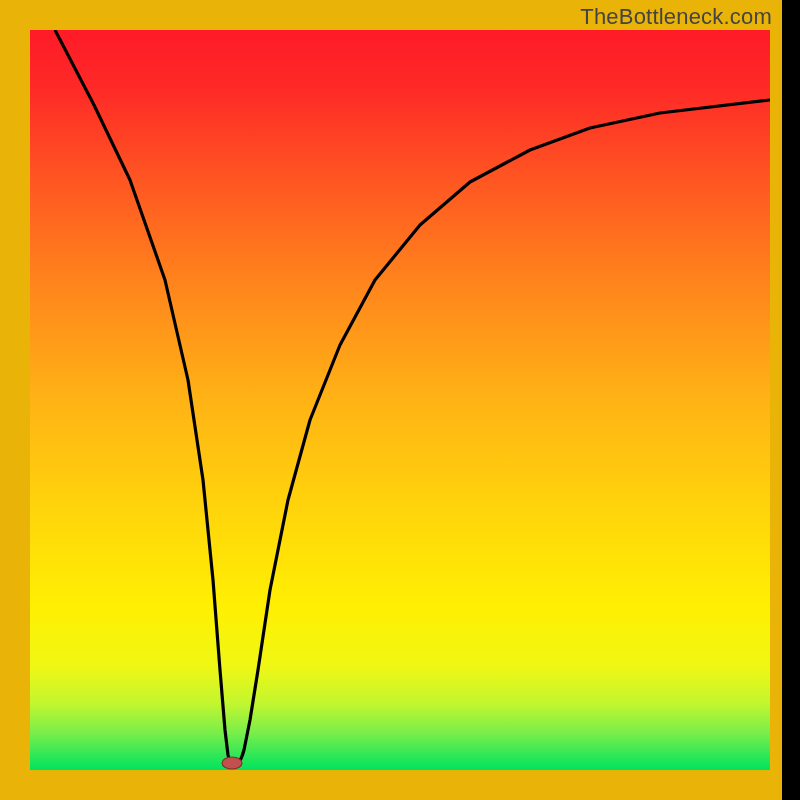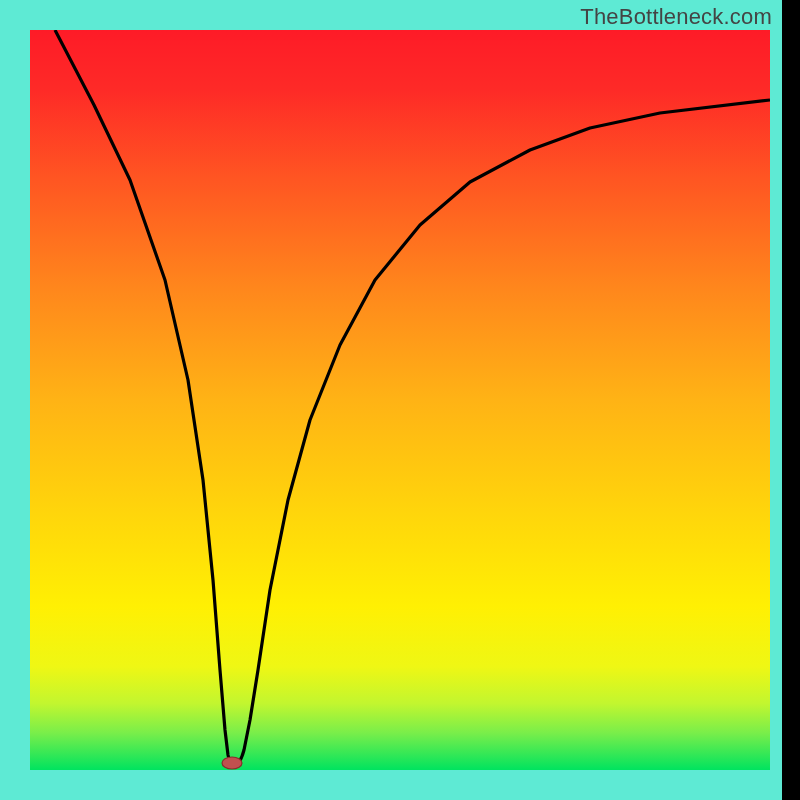--- a/index.html
+++ b/index.html
@@ -8,21 +8,21 @@
     width: 800px;
     height: 800px;
     background: #000;
     overflow: hidden;
     font-family: Arial, Helvetica, sans-serif;
   }
   .stage {
     position: relative;
     width: 782px;
     height: 800px;
-    background: #5eead4;
+    background: #eab308;
   }
   .plot {
     position: absolute;
     left: 30px;
     top: 30px;
     width: 740px;
     height: 740px;
   }
   .plot svg {
     width: 740px;

